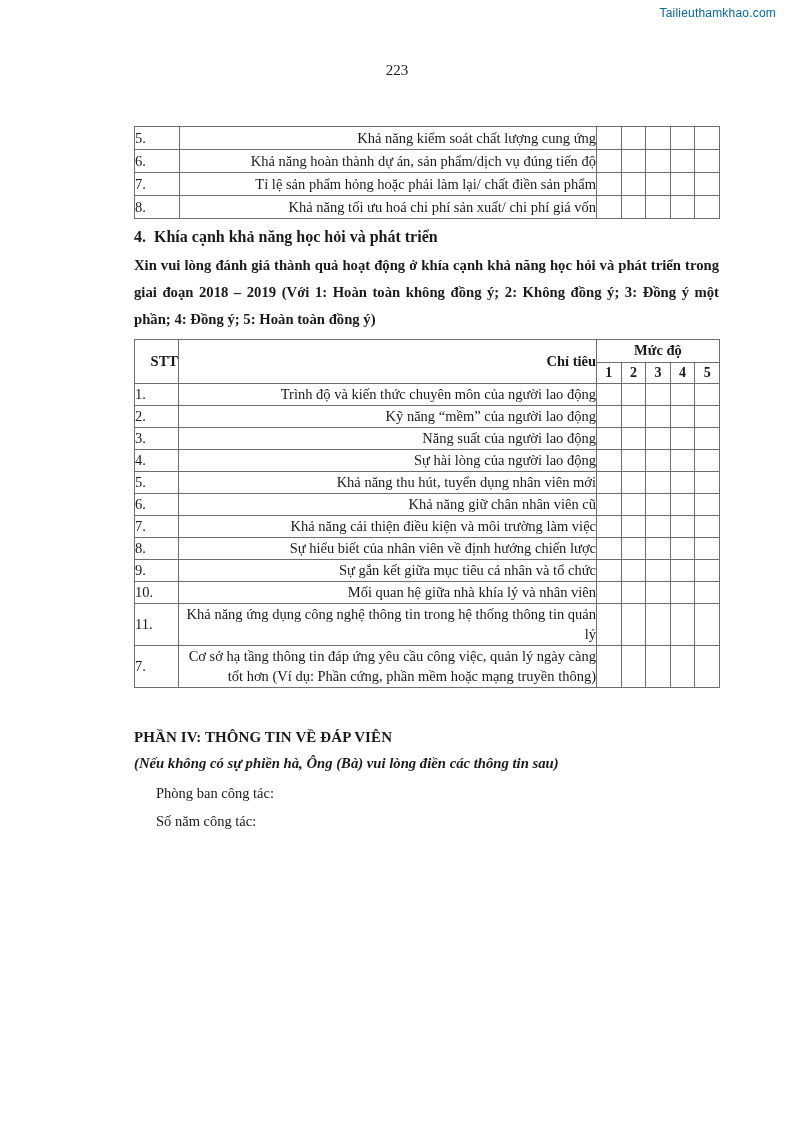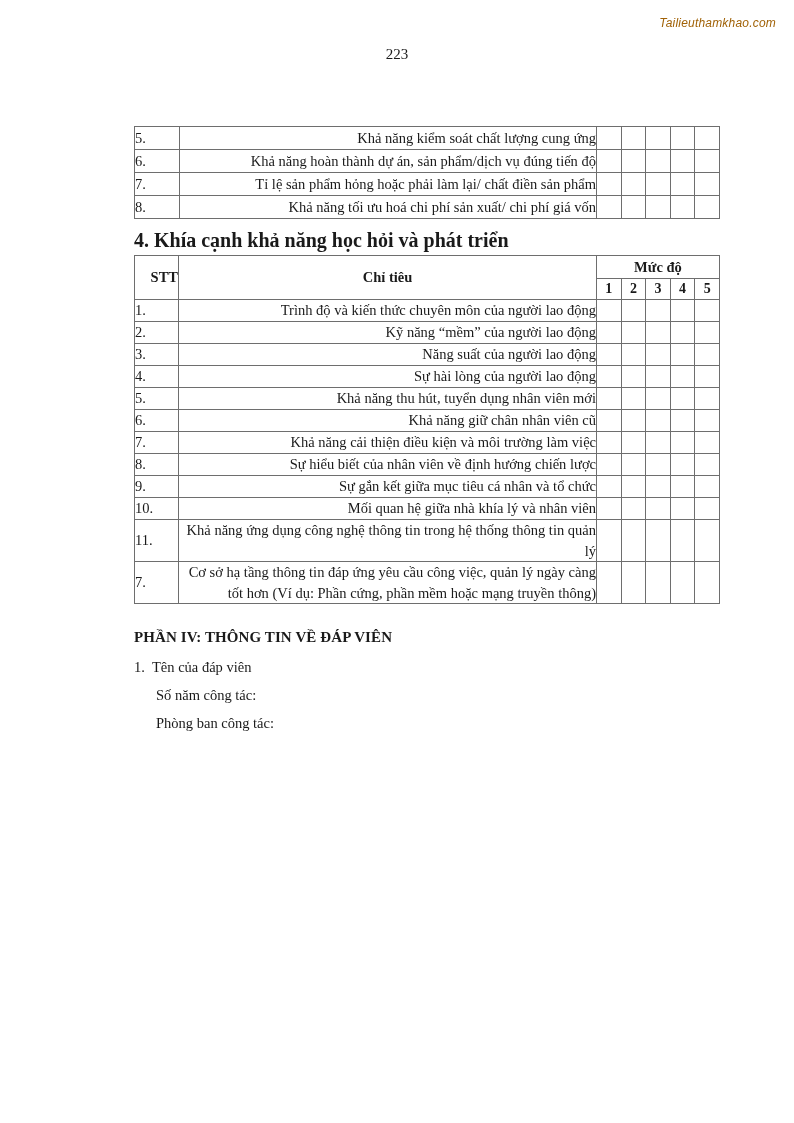--- a/index.html
+++ b/index.html
@@ -19,34 +19,33 @@
   .page {
     position: absolute;
     inset: 0;
     width: 794px;
     height: 1123px;
   }
 
   
   .watermark {
     position: absolute;
-    top: 16px;
+    top: 6px;
     right: 18px;
     font-family: "Liberation Sans", "DejaVu Sans", sans-serif;
     font-size: 12px;
-    color: #a16207;
+    color: #0369a1;
     letter-spacing: 0.2px;
     user-select: none;
-    font-style: italic;
   }
 
   
   .page-number {
     position: absolute;
-    top: 46px;
+    top: 62px;
     left: 0;
     width: 794px;
     text-align: center;
     font-size: 15px;
     color: #1a1a1a;
   }
 
   
   .content {
     position: absolute;
@@ -91,46 +90,46 @@
   
   .t1 td { height: 22px; }
 
   
   th.hdr {
     font-weight: bold;
     text-align: center;
     padding: 4px 2px;
   }
   th.hdr-stt  { vertical-align: top; padding-top: 6px; text-align: right; padding-left: 9px; }
-  th.hdr-item { vertical-align: middle; }
+  th.hdr-item { vertical-align: middle; text-align: right; }
   th.hdr-muc  { height: 22px; }
   th.hdr-num  { height: 20px; font-size: 14px; }
 
   
   .sec-head {
     font-weight: bold;
-    font-size: 20px;
+    font-size: 16px;
     margin: 6px 0 0 0;
     padding: 0;
     line-height: 1.5;
   }
   .sec-head .num { display: inline-block; width: 20px; }
 
   .intro {
     font-weight: bold;
     font-size: 14.7px;
     line-height: 1.83;
     margin: 3px 0 6px 0;
     text-align: justify;
     text-justify: inter-word;
   }
 
   
   .bottom {
-    margin-top: 20px;
+    margin-top: 36px;
   }
   .part-title {
     font-weight: bold;
     font-size: 15px;
     letter-spacing: 0.1px;
     margin: 0 0 0 0;
     padding-left: 0px;
     line-height: 1.75;
   }
   .part-sub {
@@ -209,20 +208,21 @@
           <td class="rate"></td>
           <td class="rate"></td>
         </tr>
       </tbody>
     </table>
 
     <p class="sec-head">
       <span class="num">4.</span><span>Khía cạnh khả năng học hỏi và phát triển</span>
     </p>
 
+    <p class="intro">Xin vui lòng đánh giá thành quả hoạt động ở khía cạnh khả năng học hỏi và phát triển trong giai đoạn 2018 – 2019 (Với 1: Hoàn toàn không đồng ý; 2: Không đồng ý; 3: Đồng ý một phần; 4: Đồng ý; 5: Hoàn toàn đồng ý)</p>
 
     <table class="survey t2">
       <colgroup>
         <col class="c-stt2">
           <col class="c-item2">
         <col class="c-rate">
           <col class="c-rate">
           <col class="c-rate">
           <col class="c-rate">
           <col class="c-rate">
@@ -348,27 +348,25 @@
           <td class="rate"></td>
           <td class="rate"></td>
           <td class="rate"></td>
           <td class="rate"></td>
         </tr>
       </tbody>
     </table>
 
     <div class="bottom">
       <p class="part-title">PHẦN IV: THÔNG TIN VỀ ĐÁP VIÊN</p>
+      <p class="part-sub">(Nếu không có sự phiền hà, Ông (Bà) vui lòng điền các thông tin sau)</p>
       <ul class="resp-list">
-        <li class="numbered">
-          <span class="n">1.</span><span>Tên của đáp viên</span>
+        <li class="sub">
+          <span>Phòng ban công tác:</span>
         </li>
         <li class="sub">
           <span>Số năm công tác:</span>
         </li>
-        <li class="sub">
-          <span>Phòng ban công tác:</span>
-        </li>
       </ul>
     </div>
 
   </div>
 </div>
 
 </body></html>

